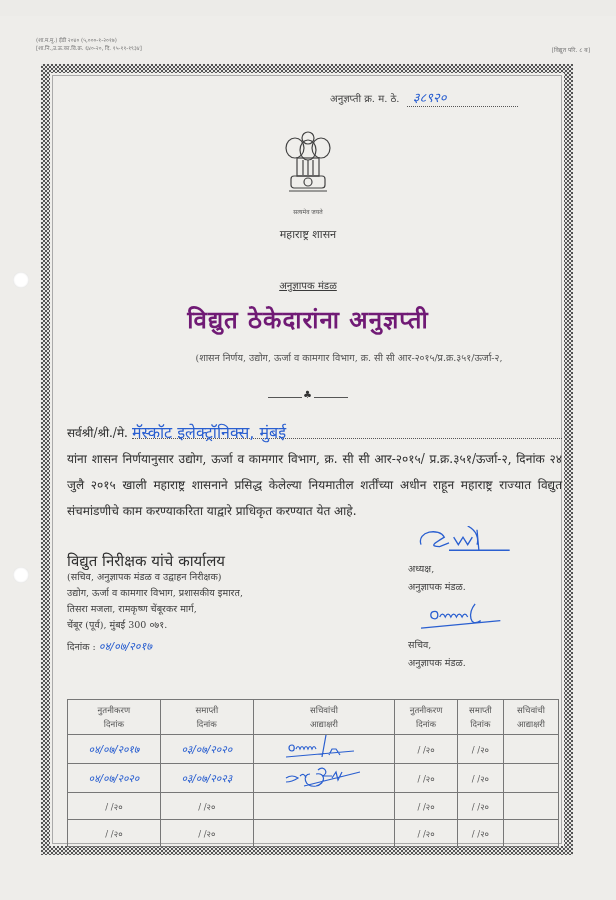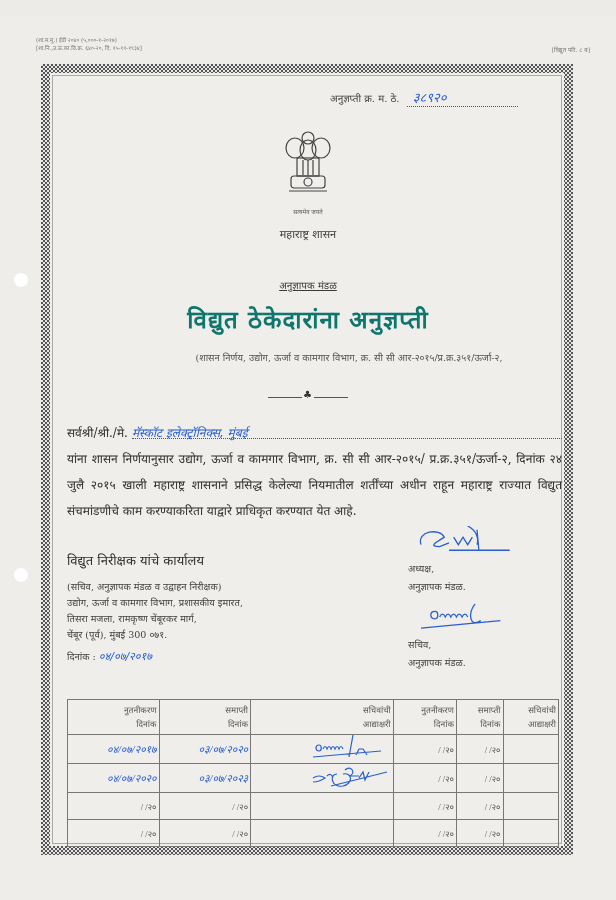--- a/index.html
+++ b/index.html
@@ -52,54 +52,54 @@
     position: absolute; left: 283px; top: 112px; width: 50px; height: 68px;
   }
   .motto {
     position: absolute; left: 270px; top: 192px; width: 76px; text-align: center;
     font-size: 6px; color: #555;
   }
   .center-line { position: absolute; left: 0; width: 616px; text-align: center; color: #3a3a3a; }
   .govt { top: 210px; font-size: 11px; }
   .dept { top: 234px; font-size: 13.5px; letter-spacing: 0.5px; }
   .board { top: 262px; font-size: 10px; text-decoration: underline; }
-  .main-title { top: 286px; font-size: 24px; font-weight: bold; color: #0f766e; letter-spacing: 1px; }
+  .main-title { top: 286px; font-size: 24px; font-weight: bold; color: #701a75; letter-spacing: 1px; }
   .authority { top: 332px; font-size: 9.5px; color: #555; line-height: 20px; margin-left: 41px; }
   .divider { position: absolute; left: 268px; top: 376px; width: 80px; height: 10px; }
   .divider:before, .divider:after {
     content: ""; position: absolute; top: 5px; width: 34px; border-top: 1px solid #555;
   }
   .divider:before { left: 0; } .divider:after { right: 0; }
   .divider span { position: absolute; left: 35px; top: -3px; font-size: 10px; color: #333; }
   .body-text {
     position: absolute; left: 67px; top: 404px; width: 495px;
     font-size: 12px; line-height: 26px; color: #2f2f2f; text-align: justify;
   }
   .addressee-line { display: flex; }
   .addressee-name {
     flex: 1; border-bottom: 1px dotted #555; margin-left: 4px; height: 18px;
-    color: #2a5fd0; font-style: italic; font-size: 12px; font-family: "DejaVu Sans", sans-serif;
+    color: #2a5fd0; font-size: 16px; font-family: "DejaVu Sans", sans-serif;
   }
   .office {
     position: absolute; left: 67px; top: 537px; width: 260px; font-size: 9.5px; line-height: 16px; color: #444;
   }
-  .office .title { font-size: 13px; color: #2f2f2f; margin-bottom: 10px; }
+  .office .title { font-size: 15px; color: #2f2f2f; margin-bottom: 0; }
   .office .date { margin-top: 6px; }
   .office .date .v { color: #2a5fd0; font-style: italic; font-family: "DejaVu Sans", sans-serif; font-size: 11px; }
   .sig-block { position: absolute; width: 120px; font-size: 9.5px; color: #444; line-height: 18px; }
   .sig-chair { left: 408px; top: 510px; }
   .sig-secy { left: 408px; top: 586px; }
   .sig-ink { height: 28px; position: relative; }
   table.renewals {
     position: absolute; left: 67px; top: 683px; width: 492px;
     border-collapse: collapse; font-size: 8.5px; color: #555;
   }
   table.renewals td, table.renewals th {
-    border: 1px solid #777; text-align: right; font-weight: normal;
-    height: 26px; padding: 0 2px; font-family: Liberation Serif, serif;
+    border: 1px solid #777; text-align: center; font-weight: normal;
+    height: 26px; padding: 0 2px;
   }
   table.renewals th { height: 34px; line-height: 14px; }
   .ink { color: #2a5fd0; font-style: italic; font-family: "DejaVu Sans", sans-serif; font-size: 10.5px; }
   .sig-cell { position: relative; }
 </style>
 </head>
 <body>
 
 <div class="sheet">
   <div class="print-meta">

